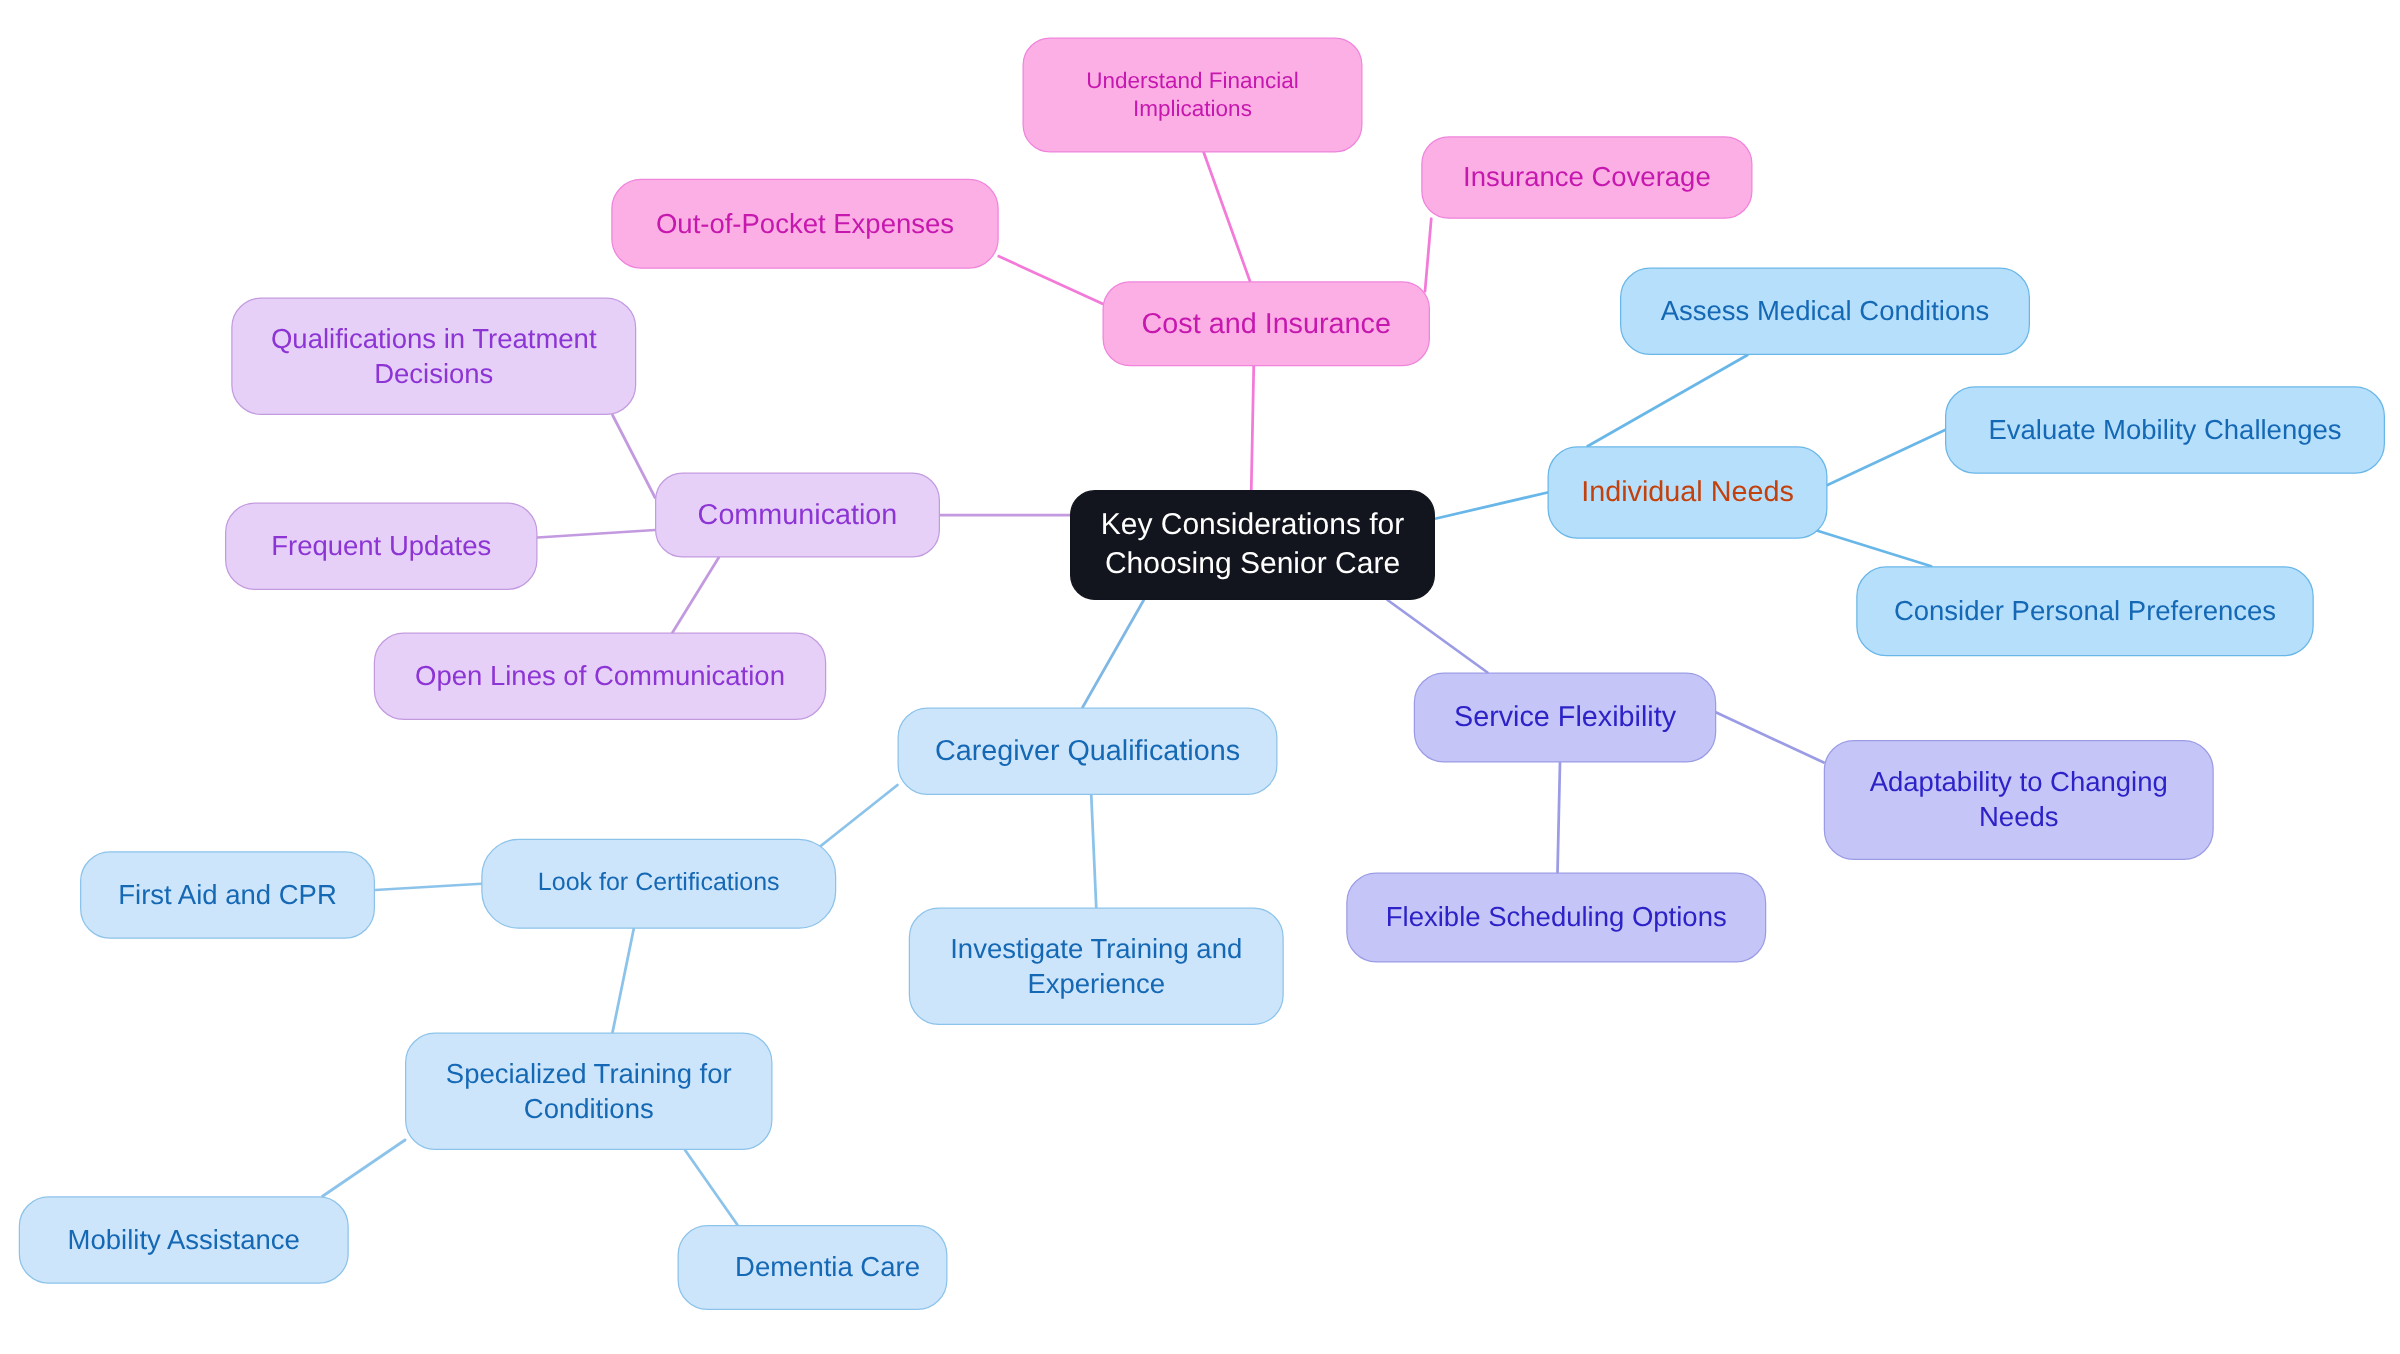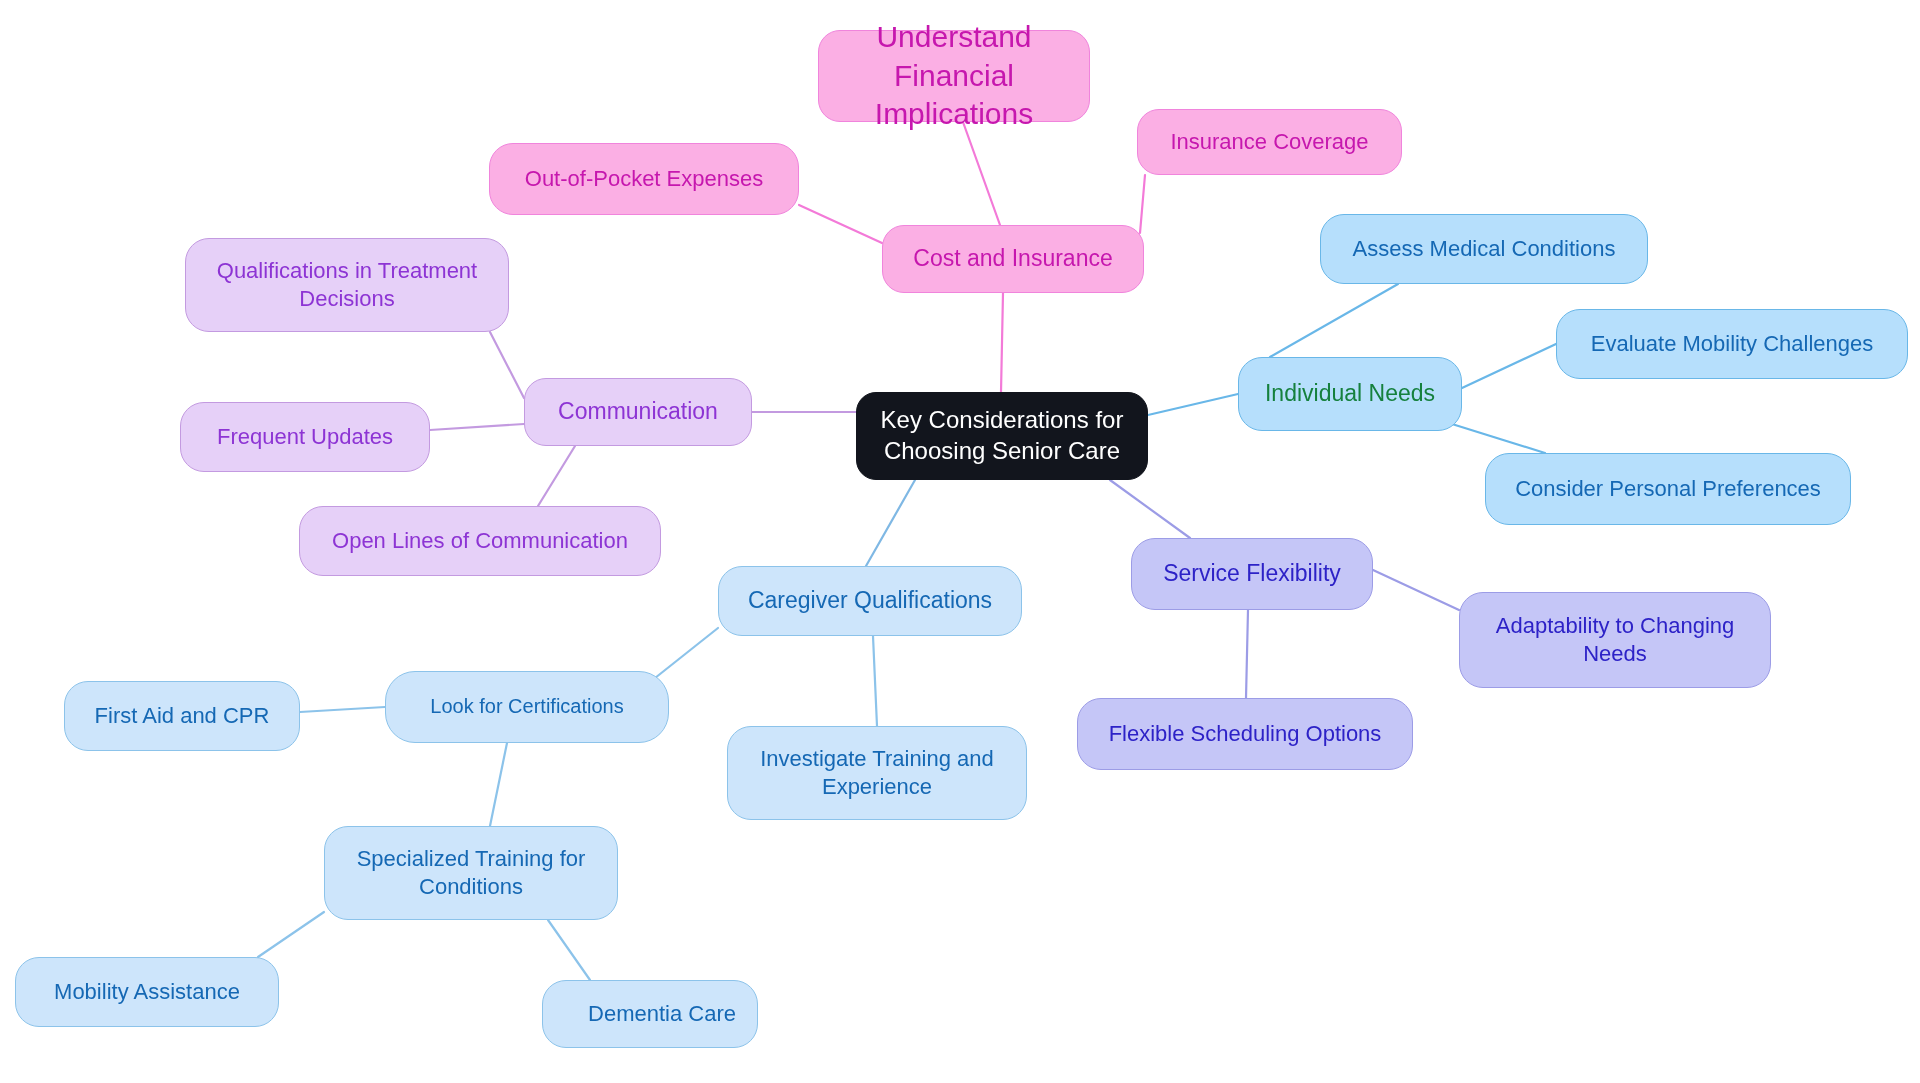--- a/index.html
+++ b/index.html
@@ -71,31 +71,31 @@
       <line x1="718" y1="628" x2="650" y2="682" stroke="#8cc3ea" stroke-width="2.2" stroke-linecap="round"></line>
       <line x1="385" y1="707" x2="300" y2="712" stroke="#8cc3ea" stroke-width="2.2" stroke-linecap="round"></line>
       <line x1="507" y1="743" x2="490" y2="826" stroke="#8cc3ea" stroke-width="2.2" stroke-linecap="round"></line>
       <line x1="324" y1="912" x2="258" y2="957" stroke="#8cc3ea" stroke-width="2.2" stroke-linecap="round"></line>
       <line x1="548" y1="920" x2="590" y2="980" stroke="#8cc3ea" stroke-width="2.2" stroke-linecap="round"></line>
     </svg>
   <div id="node-layer">
       <div class="node root" style="left: 856px; top: 392px; width: 292px; height: 88px; background: rgb(18, 21, 29); color: rgb(255, 255, 255); border-color: rgb(18, 21, 29); font-size: 24px; border-radius: 20px;">Key Considerations for
 Choosing Senior Care</div>
       <div class="node" style="left: 882px; top: 225px; width: 262px; height: 68px; background: rgb(251, 175, 228); color: rgb(198, 23, 174); border-color: rgb(240, 132, 220); font-size: 23px; border-radius: 22px;">Cost and Insurance</div>
-      <div class="node" style="left: 818px; top: 30px; width: 272px; height: 92px; background: rgb(251, 175, 228); color: rgb(198, 23, 174); border-color: rgb(240, 132, 220); font-size: 30px; border-radius: 22px;">Understand Financial
+      <div class="node" style="left: 818px; top: 30px; width: 272px; height: 92px; background: rgb(251, 175, 228); color: rgb(198, 23, 174); border-color: rgb(240, 132, 220); font-size: 18px; border-radius: 22px;">Understand Financial
 Implications</div>
       <div class="node" style="left: 489px; top: 143px; width: 310px; height: 72px; background: rgb(251, 175, 228); color: rgb(198, 23, 174); border-color: rgb(240, 132, 220); font-size: 22px; border-radius: 24px;">Out-of-Pocket Expenses</div>
       <div class="node" style="left: 1137px; top: 109px; width: 265px; height: 66px; background: rgb(251, 175, 228); color: rgb(198, 23, 174); border-color: rgb(240, 132, 220); font-size: 22px; border-radius: 22px;">Insurance Coverage</div>
       <div class="node" style="left: 524px; top: 378px; width: 228px; height: 68px; background: rgb(230, 208, 248); color: rgb(141, 52, 212); border-color: rgb(195, 154, 224); font-size: 23px; border-radius: 22px;">Communication</div>
       <div class="node" style="left: 185px; top: 238px; width: 324px; height: 94px; background: rgb(230, 208, 248); color: rgb(141, 52, 212); border-color: rgb(195, 154, 224); font-size: 22px; border-radius: 24px;">Qualifications in Treatment
 Decisions</div>
       <div class="node" style="left: 180px; top: 402px; width: 250px; height: 70px; background: rgb(230, 208, 248); color: rgb(141, 52, 212); border-color: rgb(195, 154, 224); font-size: 22px; border-radius: 24px;">Frequent Updates</div>
       <div class="node" style="left: 299px; top: 506px; width: 362px; height: 70px; background: rgb(230, 208, 248); color: rgb(141, 52, 212); border-color: rgb(195, 154, 224); font-size: 22px; border-radius: 24px;">Open Lines of Communication</div>
-      <div class="node" style="left: 1238px; top: 357px; width: 224px; height: 74px; background: rgb(182, 223, 252); color: #15803d; border-color: rgb(105, 183, 232); font-size: 23px; border-radius: 24px;">Individual Needs</div>
-      <div class="node" style="left: 1296px; top: 214px; width: 328px; height: 70px; background: rgb(182, 223, 252); color: rgb(21, 104, 180); border-color: rgb(105, 183, 232); font-size: 22px; border-radius: 24px; margin-left: 24px;">Assess Medical Conditions</div>
+      <div class="node" style="left: 1238px; top: 357px; width: 224px; height: 74px; background: rgb(182, 223, 252); color: #c2410c; border-color: rgb(105, 183, 232); font-size: 23px; border-radius: 24px;">Individual Needs</div>
+      <div class="node" style="left: 1296px; top: 214px; width: 328px; height: 70px; background: rgb(182, 223, 252); color: rgb(21, 104, 180); border-color: rgb(105, 183, 232); font-size: 22px; border-radius: 24px;">Assess Medical Conditions</div>
       <div class="node" style="left: 1556px; top: 309px; width: 352px; height: 70px; background: rgb(182, 223, 252); color: rgb(21, 104, 180); border-color: rgb(105, 183, 232); font-size: 22px; border-radius: 24px;">Evaluate Mobility Challenges</div>
       <div class="node" style="left: 1485px; top: 453px; width: 366px; height: 72px; background: rgb(182, 223, 252); color: rgb(21, 104, 180); border-color: rgb(105, 183, 232); font-size: 22px; border-radius: 24px;">Consider Personal Preferences</div>
       <div class="node" style="left: 1131px; top: 538px; width: 242px; height: 72px; background: rgb(197, 198, 247); color: rgb(45, 34, 199); border-color: rgb(156, 156, 230); font-size: 23px; border-radius: 24px;">Service Flexibility</div>
       <div class="node" style="left: 1459px; top: 592px; width: 312px; height: 96px; background: rgb(197, 198, 247); color: rgb(45, 34, 199); border-color: rgb(156, 156, 230); font-size: 22px; border-radius: 24px; padding-left: 14px;">Adaptability to Changing
 Needs</div>
       <div class="node" style="left: 1077px; top: 698px; width: 336px; height: 72px; background: rgb(197, 198, 247); color: rgb(45, 34, 199); border-color: rgb(156, 156, 230); font-size: 22px; border-radius: 24px;">Flexible Scheduling Options</div>
       <div class="node" style="left: 718px; top: 566px; width: 304px; height: 70px; background: rgb(205, 229, 251); color: rgb(21, 104, 180); border-color: rgb(140, 195, 234); font-size: 23px; border-radius: 24px;">Caregiver Qualifications</div>
       <div class="node" style="left: 727px; top: 726px; width: 300px; height: 94px; background: rgb(205, 229, 251); color: rgb(21, 104, 180); border-color: rgb(140, 195, 234); font-size: 22px; border-radius: 24px;">Investigate Training and
 Experience</div>
       <div class="node" style="left: 385px; top: 671px; width: 284px; height: 72px; background: rgb(205, 229, 251); color: rgb(21, 104, 180); border-color: rgb(140, 195, 234); font-size: 20px; border-radius: 30px;">Look for Certifications</div>

